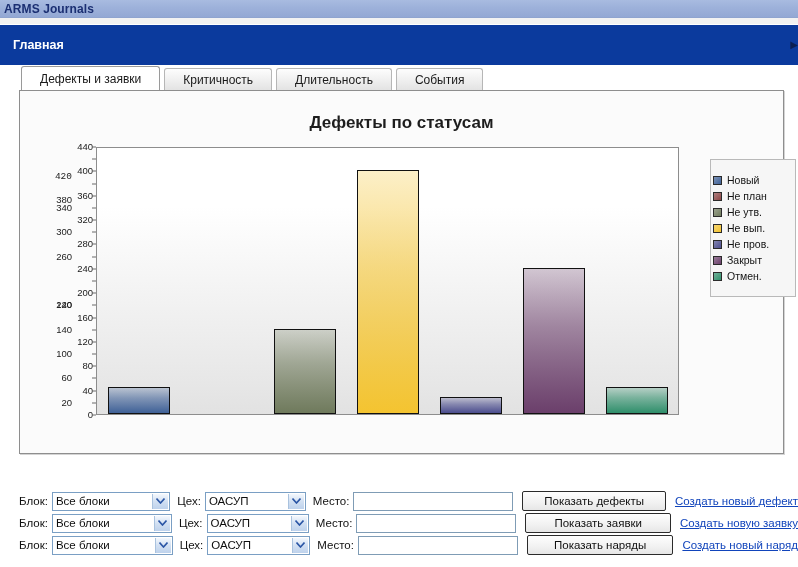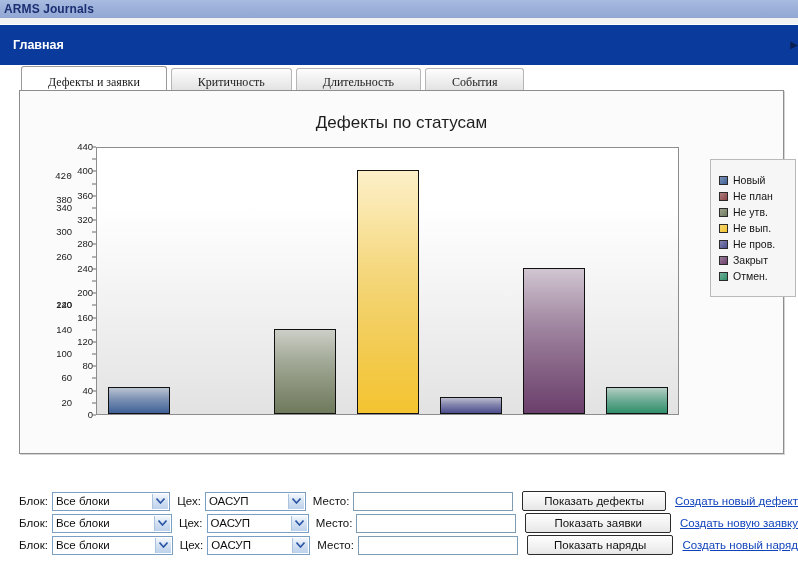--- a/index.html
+++ b/index.html
@@ -56,31 +56,30 @@
     height: 25px;
     background: #ffffff;
     padding-left: 21px;
     display: flex;
     align-items: flex-end;
     position: relative;
   }
   .tab {
     height: 22px;
     margin-right: 4px;
-    padding: 0 26px;
-    display: flex;
-    align-items: flex-end;
+    padding: 0 18px;
+    display: flex;
+    align-items: center;
     font-size: 12px;
     color: #1a1a1a;
     border: 1px solid #b6b6b6;
     border-bottom: none;
     border-radius: 3px 3px 0 0;
     background: linear-gradient(to bottom, #fdfdfd 0%, #efefef 55%, #e3e3e3 100%);
     white-space: nowrap;
-    font-family: Liberation Serif, serif;
   }
   .tab.active {
     background: #ffffff;
     height: 24px;
     border-color: #9a9a9a;
     position: relative;
     z-index: 3;
   }
 
   
@@ -91,20 +90,21 @@
     background: #fbfbfb;
     position: relative;
     box-shadow: 1px 1px 0 #d4d4d4;
   }
   .chart-title {
     position: absolute;
     top: 22px; left: 0; right: 0;
     text-align: center;
     font-size: 17px;
     color: #1d1d1d;
+    font-weight: bold;
   }
 
   .plotwrap { position: absolute; left: 0; top: 0; right: 0; bottom: 0; }
 
   
   .plot {
     position: absolute;
     left: 76px;
     top: 56px;
     width: 583px;
@@ -155,21 +155,21 @@
     background: #6a6a6a;
     transform: translateY(-50%);
   }
 
   
   .legend {
     position: absolute;
     left: 690px;
     top: 68px;
     width: 86px;
-    padding: 12px 8px 12px 8px;
+    padding: 12px 8px 12px 2px;
     background: #f6f6f6;
     border: 1px solid #b9b9b9;
     text-align: right;
   }
   .legend-row {
     display: flex;
     align-items: center;
     height: 16px;
     font-size: 10.5px;
     color: #131313;

